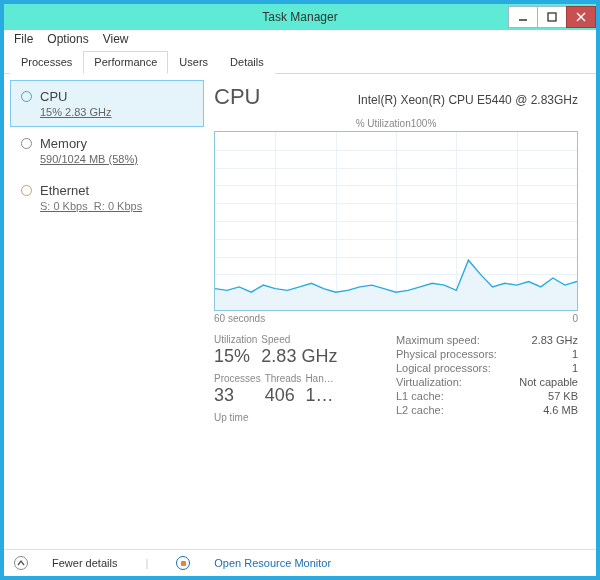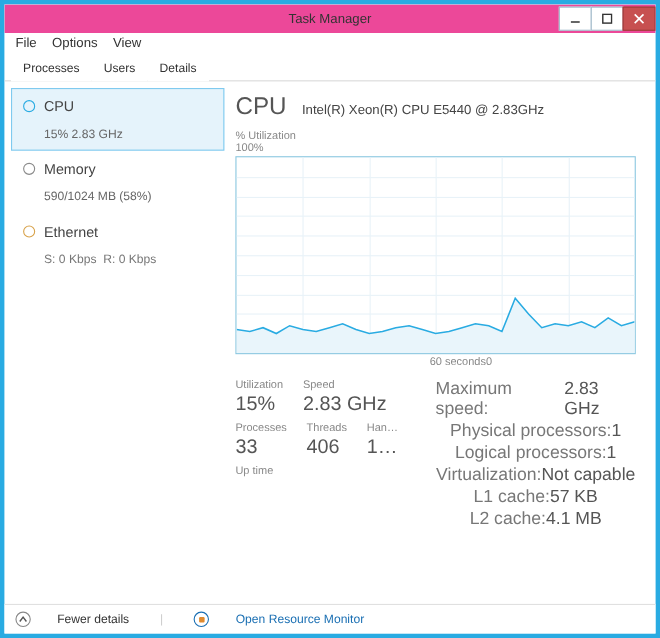--- a/index.html
+++ b/index.html
@@ -8,21 +8,21 @@
     font-size: 12px;
     background: #fff;
     width: 600px;
     height: 580px;
     border: 4px solid #29abe2;
     position: relative;
     color: #333;
   }
   
   .titlebar {
-    background: #ec4899;
+    background: #5eead4;
     height: 26px;
     display: flex;
     align-items: center;
     position: relative;
   }
   .titlebar .title {
     position: absolute;
     left: 0; right: 0;
     text-align: center;
     font-size: 12px;
@@ -102,79 +102,78 @@
   .side-bullet {
     width: 11px; height: 11px;
     border-radius: 50%;
     border: 1.5px solid #999;
     flex-shrink: 0;
   }
   .side-bullet.cpu { border-color: #29abe2; }
   .side-bullet.mem { border-color: #8a8a8a; }
   .side-bullet.eth { border-color: #d8a24a; }
   .side-title { font-size: 13px; color: #444; }
-  .side-sub { font-size: 11px; color: #666; margin-left: 19px; margin-top: 12px; }
+  .side-sub { font-size: 11px; color: #666; margin-left: 19px; margin-top: 2px; text-decoration: underline; }
   .side-sub .lbl { color: #777; }
   
   .detail {
     flex: 1;
     padding: 10px 18px 10px 10px;
     overflow: hidden;
   }
   .detail-head {
     display: flex;
     align-items: baseline;
     gap: 14px;
     margin-bottom: 8px;
   }
   .detail-head h1 { font-size: 22px; font-weight: normal; color: #555; }
-  .detail-head .model { font-size: 12px; color: #444; flex:1; }
+  .detail-head .model { font-size: 12px; color: #444; flex:1; text-align:right; }
   .chart-top-labels {
     display: flex; justify-content: center;
-    font-size: 10px; color: #888; margin-bottom: 2px; flex-direction: column;
+    font-size: 10px; color: #888; margin-bottom: 2px;
   }
   .chart {
     height: 180px;
     border: 1px solid #8ac7e0;
     position: relative;
     background: #fff;
     overflow: hidden;
   }
   .chart .gridline-h {
     position: absolute; left: 0; right: 0;
     border-top: 1px solid #e8f2f8;
   }
   .chart .gridline-v {
     position: absolute; top: 0; bottom: 0;
     border-left: 1px solid #e8f2f8;
   }
   .chart svg { position:absolute; inset:0; }
   .chart-bot-labels {
-    display: flex; justify-content: center;
+    display: flex; justify-content: space-between;
     font-size: 10px; color: #888; margin-top: 2px;
     margin-bottom: 10px;
-    margin-left: 46px;
   }
   .stats {
     display: flex;
     gap: 22px;
   }
   .stats-left { flex: 0 0 160px; }
   .stats-right { flex: 1; }
   .stat-row {
     display: flex;
-    gap: 18px;
+    gap: 4px;
     margin-bottom: 6px;
   }
   .stat-block .lbl { font-size: 10px; color: #888; }
   .stat-block .val { font-size: 18px; color: #555; margin-top: 1px; }
   .kv-row {
     display: flex;
-    justify-content: center;
-    font-size: 16px;
+    justify-content: space-between;
+    font-size: 11px;
     color: #555;
     margin-bottom: 2px;
   }
   .kv-row .k { color: #777; }
   .uptime-lbl { font-size: 10px; color:#888; margin-top:4px; }
   .uptime-val { font-size: 15px; color:#444; }
   
   .footer {
     position: absolute;
     bottom: 0; left: 0; right: 0;
@@ -224,20 +223,21 @@
 </div>
 
 <div class="menubar">
   <span class="menu-item">File</span>
   <span class="menu-item">Options</span>
   <span class="menu-item">View</span>
 </div>
 
 <div class="tabs">
   <div class="tab">Processes</div>
+  <div class="tab active">Performance</div>
   <div class="tab">Users</div>
   <div class="tab">Details</div>
 </div>
 
 <div class="main">
   <div class="sidebar">
     <div class="side-item selected">
       <div class="side-row1">
         <span class="side-bullet cpu"></span>
         <span class="side-title">CPU</span>
@@ -343,21 +343,21 @@
         <div class="kv-row">
             <span class="k">Virtualization:</span>
             <span>Not capable</span>
           </div>
         <div class="kv-row">
             <span class="k">L1 cache:</span>
             <span>57 KB</span>
           </div>
         <div class="kv-row">
             <span class="k">L2 cache:</span>
-            <span>4.1 MB</span>
+            <span>4.6 MB</span>
           </div>
       </div>
     </div>
   </div>
 </div>
 
 <div class="footer">
   <span class="circ-icon">
     <svg width="8" height="8">
         <polyline points="1,6 4,2 7,6" fill="none" stroke="#555" stroke-width="1.3"></polyline>

